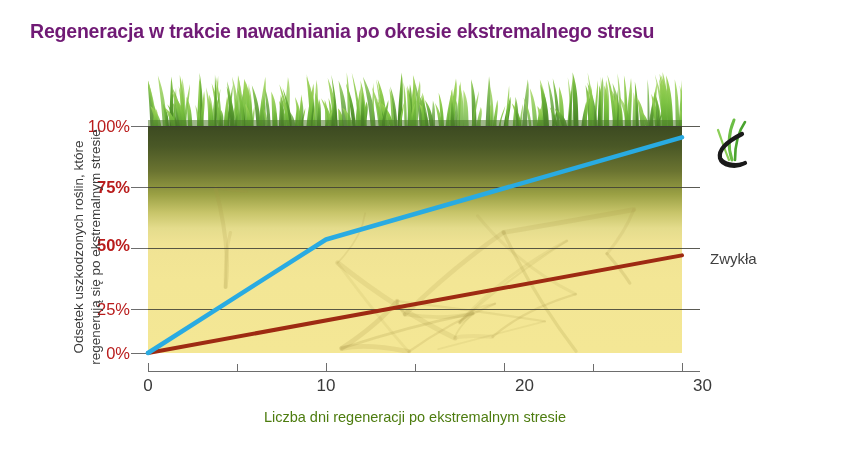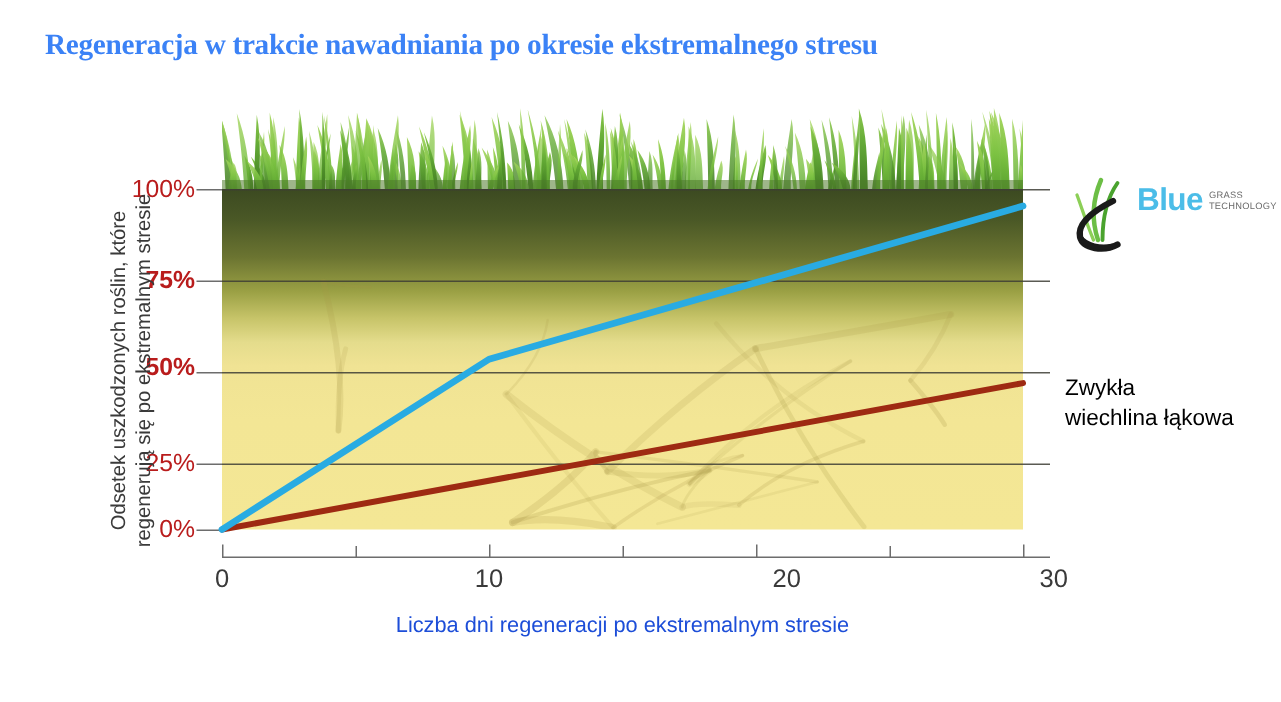--- a/index.html
+++ b/index.html
@@ -25,23 +25,22 @@
 
   
   #chart-title {
     position: absolute;
     left: 30px;
     top: 20px;
     width: 790px;
     font-size: 19.5px;
     font-weight: bold;
     letter-spacing: -0.2px;
-    color: #3b82f6;
+    color: #701a75;
     white-space: nowrap;
-    font-family: Liberation Serif, serif;
   }
 
   
   #plot-area {
     position: absolute;
     left: 148px;
     top: 126px;
     width: 534px;
     height: 227px;
     overflow: visible;
@@ -119,21 +118,21 @@
     font-size: 17px;
     color: #3a3a3a;
   }
   #xaxis-title {
     position: absolute;
     left: 148px;
     top: 409px;
     width: 534px;
     text-align: center;
     font-size: 14.5px;
-    color: #1d4ed8;
+    color: #4d7c0f;
   }
 
   
   #yaxis-title {
     position: absolute;
     left: -63px;
     top: 230px;
     width: 300px;
     transform: rotate(-90deg);
     transform-origin: center center;
@@ -164,21 +163,21 @@
   }
 
   
   #legend-ordinary {
     position: absolute;
     left: 710px;
     top: 249px;
     width: 140px;
     font-size: 15px;
     line-height: 20px;
-    color: #000000;
+    color: #404040;
   }
   #legend-ordinary span { display: block; }
 
   
   #logo {
     position: absolute;
     left: 712px;
     top: 112px;
     width: 136px;
     height: 70px;
@@ -549,35 +548,27 @@
 
   <div class="xlabel" style="left:148px;">0</div>
   <div class="xlabel" style="left:326px;">10</div>
   <div class="xlabel" style="left:504px;text-align:right;">20</div>
   <div class="xlabel" style="left:682px;text-align:right;">30</div>
 
   <div id="xaxis-title">Liczba dni regeneracji po ekstremalnym stresie</div>
 
   <div id="legend-ordinary">
     <span>Zwykła</span>
-    <span>wiechlina łąkowa</span>
   </div>
 
   <div id="logo">
     <svg width="44" height="64" viewBox="0 0 44 64" aria-hidden="true" style="position:absolute;left:0;top:2px;">
       <path d="M20 46 C16 34 16 20 22 6" stroke="#6cbe45" stroke-width="3" fill="none" stroke-linecap="round"></path>
       <path d="M23 46 C23 32 26 18 33 8" stroke="#4aa32e" stroke-width="2.6" fill="none" stroke-linecap="round"></path>
       <path d="M17 46 C12 34 9 24 6 16" stroke="#8ccf57" stroke-width="2.2" fill="none" stroke-linecap="round"></path>
       <path d="M30 20 C18 26 6 34 8 44 C10 52 24 54 33 49" stroke="#1a1a1a" stroke-width="4.2" fill="none" stroke-linecap="round"></path>
       <path d="M8 44 C12 50 22 52 30 50" stroke="#1a1a1a" stroke-width="3.4" fill="none" stroke-linecap="round"></path>
     </svg>
     <div id="logo-text">
-      <div id="logo-blue-row">
-        <div id="logo-blue">Blue</div>
-        <div id="logo-sub">
-          <span>GRASS</span>
-          <span>TECHNOLOGY</span>
-        </div>
-      </div>
     </div>
   </div>
 
 </div>
 
 </body></html>

